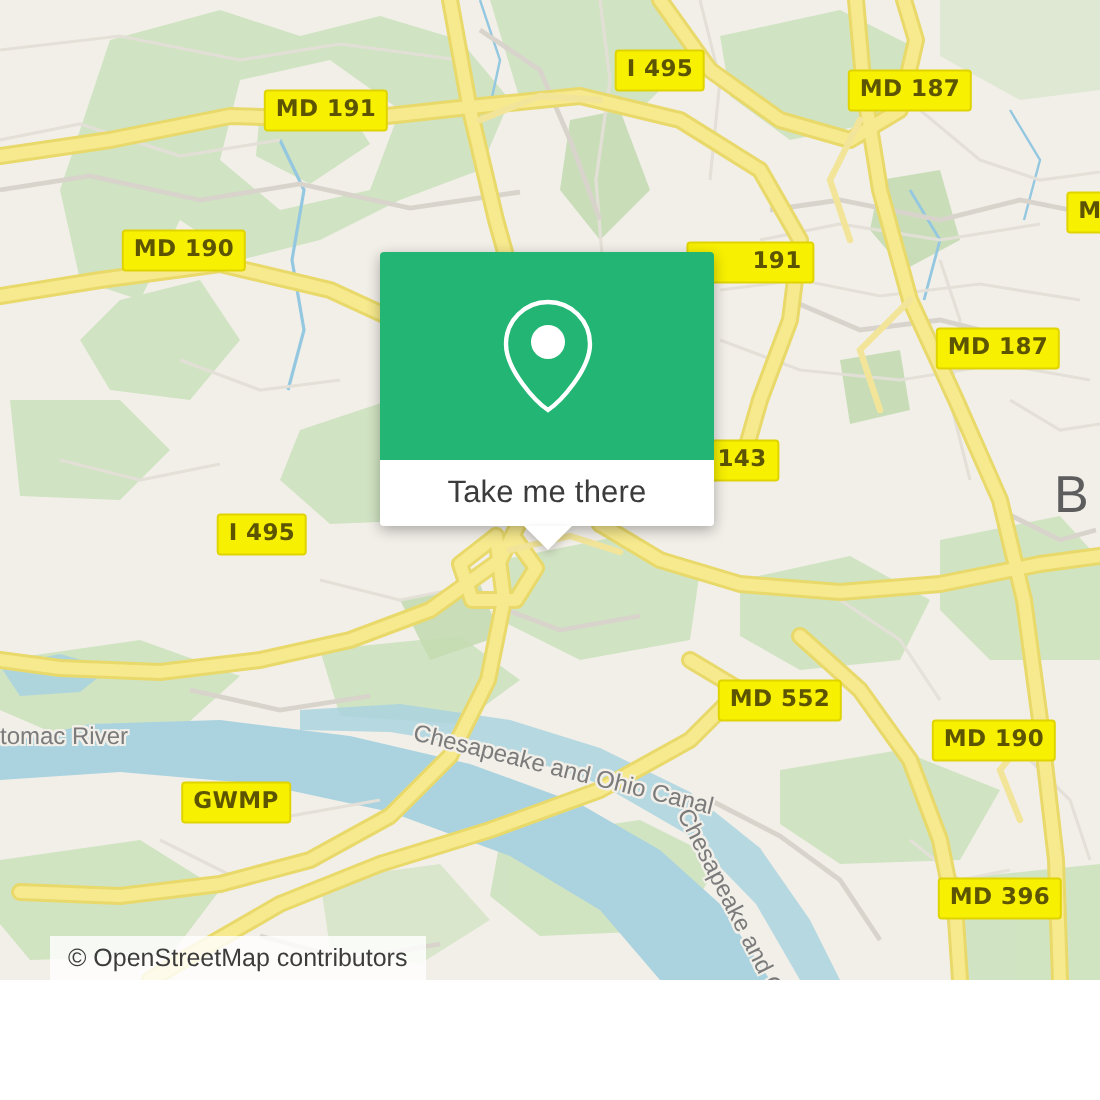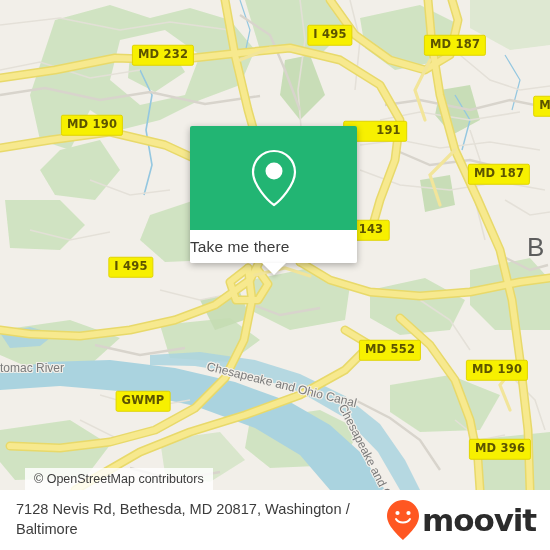--- a/index.html
+++ b/index.html
@@ -68,21 +68,21 @@
   .card-top{
     background:#22b573;
     height:104px;
     border-radius:2px 2px 0 0;
     display:flex;align-items:center;justify-content:center;
   }
   .card-bottom{
     background:#fff;
     height:33px;
     border-radius:0 0 2px 2px;
-    display:flex;align-items:center;
+    display:flex;align-items:center;justify-content:center;
     position:relative;
   }
   .card-bottom .label{
     color:#3b3b3b;font-size:15.5px;letter-spacing:.1px;
   }
   .tail{
     position:absolute;left:50%;top:100%;
     width:0;height:0;margin-left:-12px;
     border-left:12px solid transparent;
     border-right:12px solid transparent;
@@ -234,30 +234,30 @@
         <path d="M240,60 L270,48 L300,50"></path>
         <path d="M262,160 L290,150 L320,158"></path>
         <path d="M430,60 L415,90 L425,120"></path>
         <path d="M255,275 L285,268 L310,276"></path>
         <path d="M455,150 L430,175 L440,205"></path>
         <path d="M520,360 L500,385 L510,410"></path>
       </g>
     </svg>
 
     <div>
-        <div class="shield" style="left: 163px; top: 55px;">MD 232</div>
+        <div class="shield" style="left: 163px; top: 55px;">MD 191</div>
         <div class="shield" style="left: 330px; top: 35px;">I 495</div>
         <div class="shield" style="left: 455px; top: 45px;">MD 187</div>
         <div class="shield" style="left: 92px; top: 125px;">MD 190</div>
         <div class="shield" style="left: 375px; top: 131px; padding-left: 32px;">191</div>
         <div class="shield" style="left: 499px; top: 174px;">MD 187</div>
         <div class="shield" style="left: 545px; top: 106px;">M</div>
         <div class="shield" style="left: 371px; top: 230px;">143</div>
         <div class="shield" style="left: 131px; top: 267px;">I 495</div>
-        <div class="shield" style="left: 118px; top: 401px; margin-left: 25px;">GWMP</div>
+        <div class="shield" style="left: 118px; top: 401px;">GWMP</div>
         <div class="shield" style="left: 390px; top: 350px;">MD 552</div>
         <div class="shield" style="left: 497px; top: 370px;">MD 190</div>
         <div class="shield" style="left: 500px; top: 449px;">MD 396</div>
       </div>
 
     <div>
         <div class="placetext big" style="left: 527px; top: 232px; transform: rotate(0deg);">B</div>
         <div class="placetext water" style="left: 0px; top: 361px; transform: rotate(0deg);">tomac River</div>
         <div class="placetext water" style="left: 207px; top: 359px; transform: rotate(14deg);">Chesapeake and Ohio Canal</div>
         <div class="placetext water" style="left: 342px; top: 398px; transform: rotate(63deg);">Chesapeake and Ohio</div>
@@ -272,26 +272,14 @@
         <path d="M28 4 C16.4 4 7 13.4 7 25 C7 38 22 54 28 58 C34 54 49 38 49 25 C49 13.4 39.6 4 28 4 Z" fill="none" stroke="#ffffff" stroke-width="2.2"></path>
         <circle cx="28" cy="24" r="8.5" fill="#ffffff"></circle>
       </svg>
     </div>
     <div class="card-bottom">
       <span class="label">Take me there</span>
       <span class="tail"></span>
     </div>
   </div>
 
-  <div class="footer">
-    <div class="footer-text">7128 Nevis Rd, Bethesda, MD 20817, Washington / Baltimore</div>
-    <div class="logo">
-      <svg width="34" height="42" viewBox="0 0 34 42">
-        <path d="M17 1 C8.2 1 1 8.2 1 17 C1 27 13 37 17 41 C21 37 33 27 33 17 C33 8.2 25.8 1 17 1 Z" fill="#ff5722"></path>
-        <circle cx="11.5" cy="14" r="2.1" fill="#ffffff"></circle>
-        <circle cx="22.5" cy="14" r="2.1" fill="#ffffff"></circle>
-        <path d="M10 20 C12.5 24.5 21.5 24.5 24 20" fill="none" stroke="#ffffff" stroke-width="2" stroke-linecap="round"></path>
-      </svg>
-      <span class="logo-word">moovit</span>
-    </div>
-  </div>
 
 </div>
 
 </body></html>

